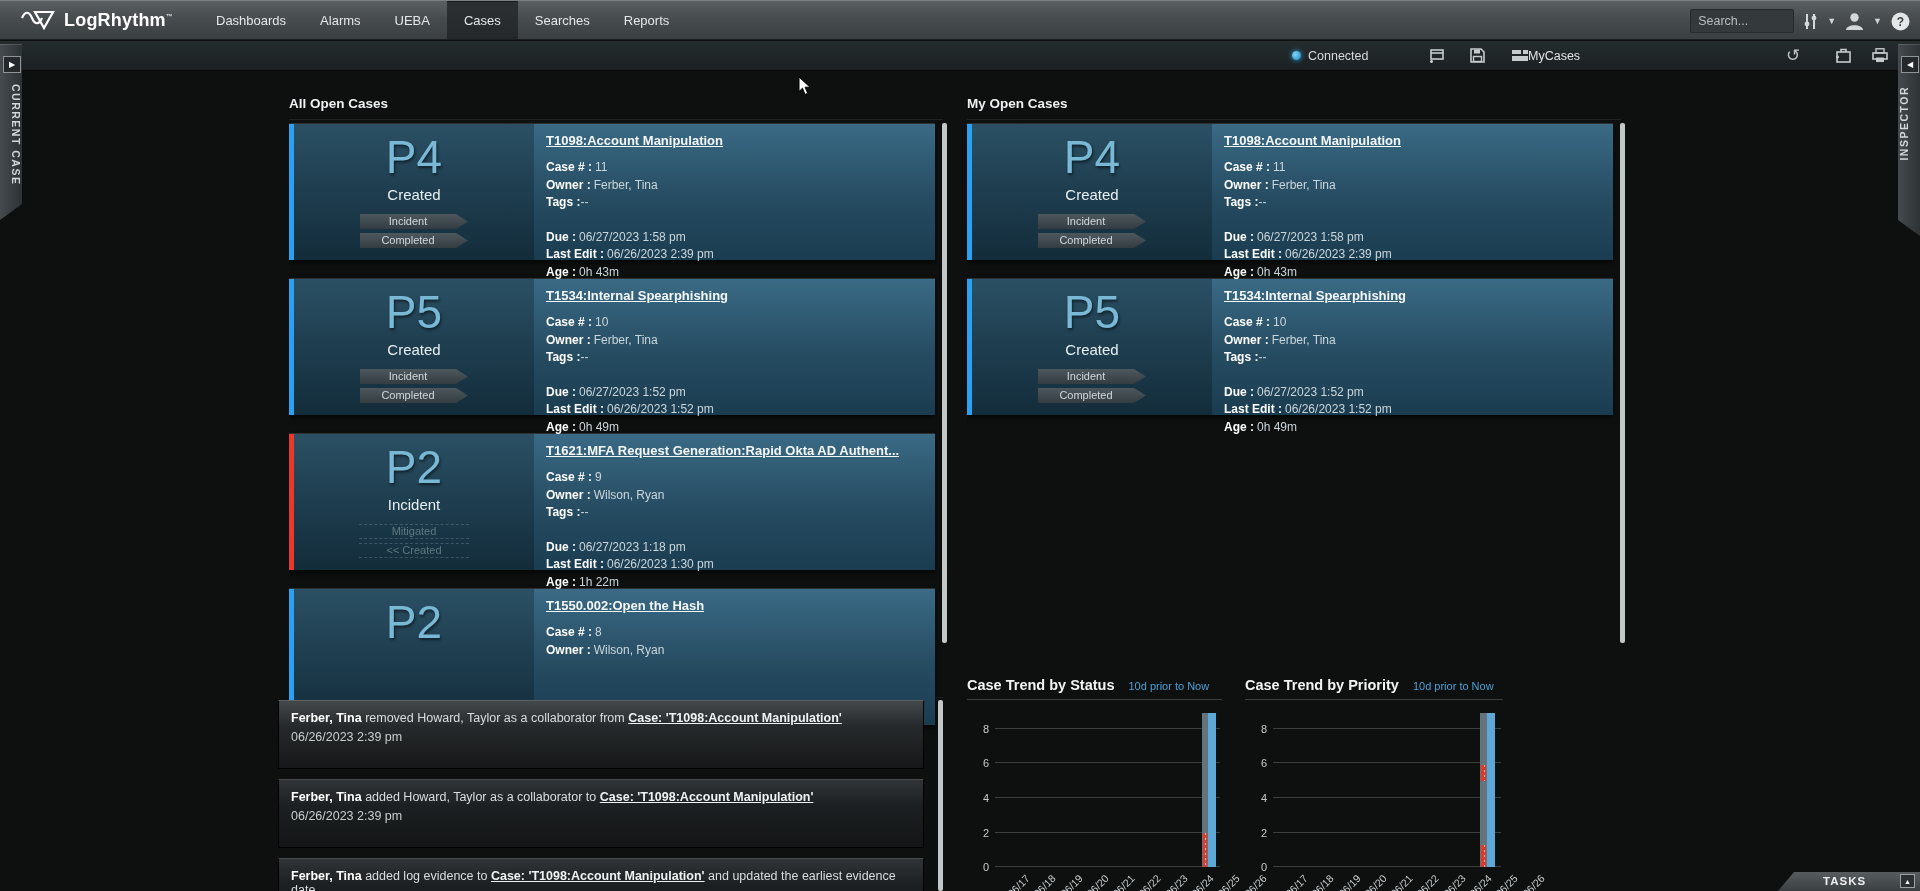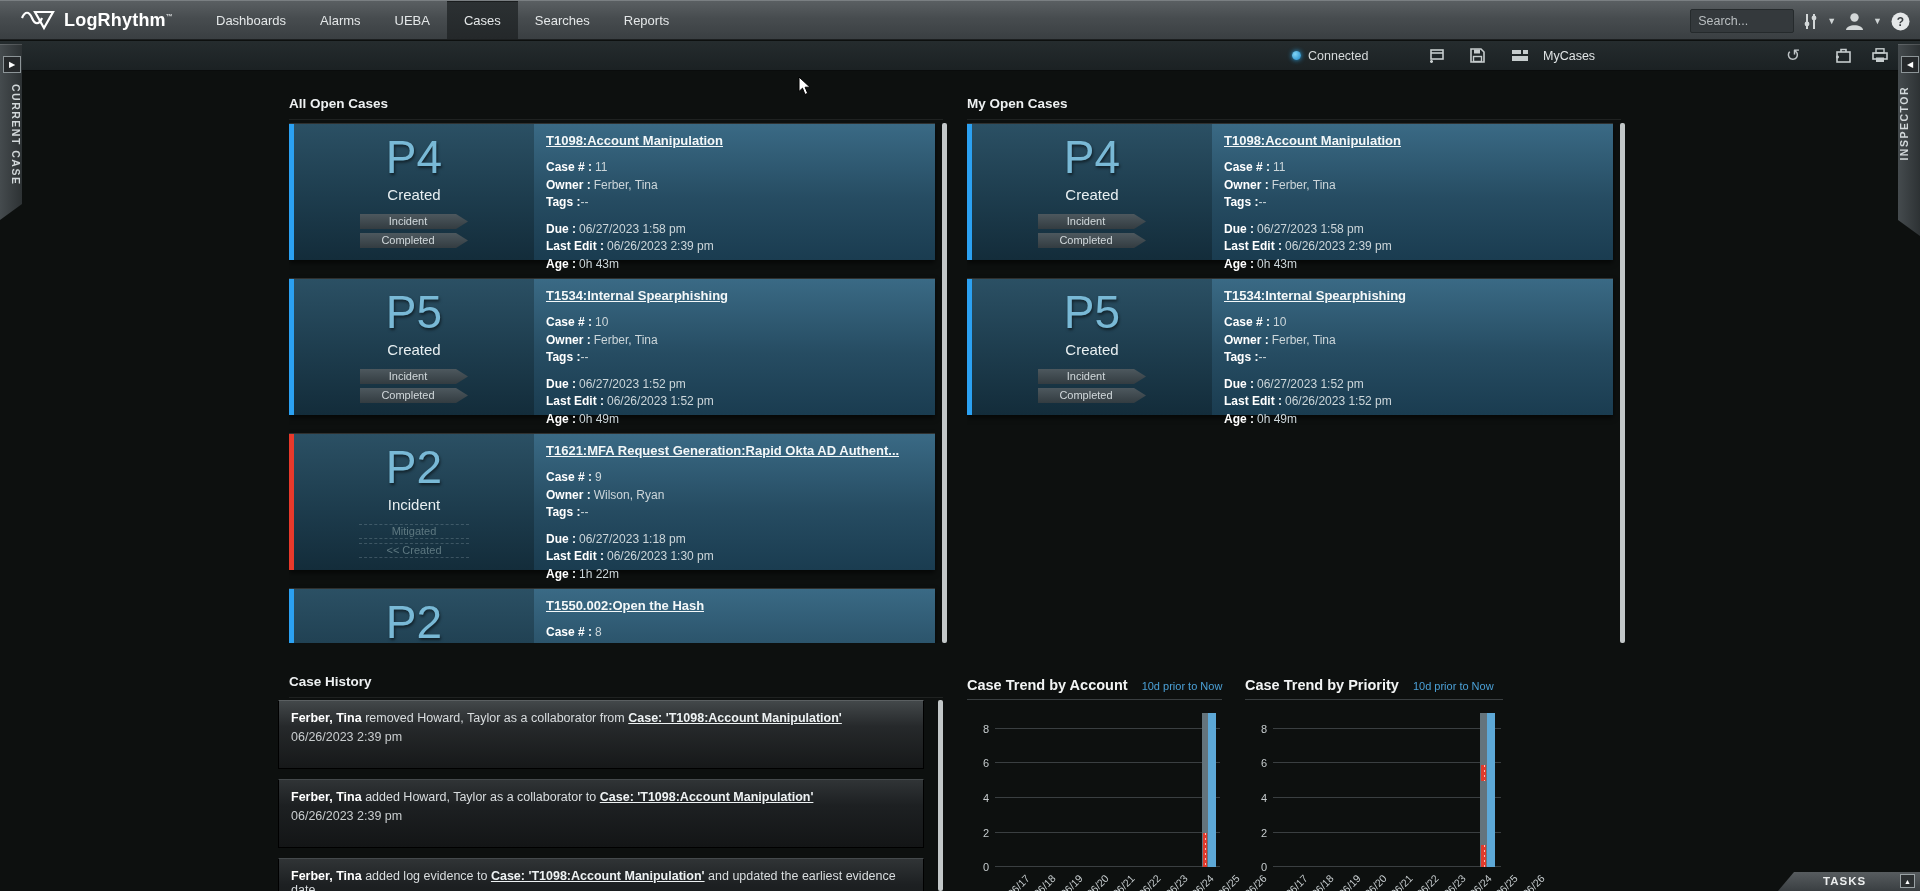--- a/index.html
+++ b/index.html
@@ -26,21 +26,21 @@
   .icon-btn{display:flex;align-items:center;cursor:pointer;}
   
   #subbar{position:absolute;left:0;top:41px;width:1920px;height:29px;
     background:linear-gradient(180deg,#252c2e 0%,#1b2123 100%);
     border-bottom:1px solid #0a0c0c;}
   .connected{position:absolute;left:1292px;top:0;height:29px;display:flex;align-items:center;gap:7px;}
   .conn-dot{width:9px;height:9px;border-radius:50%;
     background:radial-gradient(circle at 35% 35%,#7fd4f5,#1d86c6);box-shadow:0 0 5px #2aa7e8;}
   .conn-label{color:#d6dadb;font-size:12.5px;}
   .sub-icon{position:absolute;top:0;height:29px;display:flex;align-items:center;cursor:pointer;}
-  .mycases{position:absolute;left:1512px;top:0;height:29px;display:flex;align-items:center;gap:15px;cursor:pointer;}
+  .mycases{position:absolute;left:1512px;top:0;height:29px;display:flex;align-items:center;gap:0;cursor:pointer;}
   .mycases-label{color:#e0e4e5;font-size:12.5px;}
   .grid-icon{display:inline-block;position:relative;width:16px;height:11px;}
   .grid-icon i{position:absolute;background:#c6cccd;}
   .grid-icon .a{left:0;top:0;width:9px;height:4px;}
   .grid-icon .b{left:11px;top:0;width:5px;height:4px;}
   .grid-icon .c{left:0;top:6px;width:16px;height:5px;}
   .undo-glyph{color:#bfc5c7;font-size:17px;line-height:1;}
   
   .side-tab{position:absolute;width:22px;background:linear-gradient(90deg,#454b4e,#2d3234);
     box-shadow:inset 0 1px 0 rgba(255,255,255,.15);}
@@ -52,21 +52,21 @@
     border:1px solid #8d9598;color:#fff;font-size:8px;display:flex;align-items:center;
     justify-content:center;cursor:pointer;}
   .vtext{position:absolute;left:0;top:40px;width:22px;text-align:center;
     writing-mode:vertical-rl;color:#d2d8da;font-size:10.5px;font-weight:700;
     letter-spacing:1.5px;white-space:nowrap;}
   #tab-inspector .vtext{transform:rotate(180deg);top:42px;}
   
   .panel-header{position:absolute;height:24px;color:#eef1f2;font-size:13.5px;font-weight:700;
     border-bottom:1px solid rgba(255,255,255,.08);box-sizing:border-box;}
   
-  .cards-panel{position:absolute;top:123px;width:658px;height:520px;overflow:hidden;}
+  .cards-panel{position:absolute;top:123px;width:658px;height:644px;overflow:hidden;}
   #all-cases-panel{left:289px;}
   #my-cases-panel{left:967px;}
   .card{position:absolute;left:0;width:646px;height:137px;display:flex;
     box-shadow:0 3px 5px rgba(0,0,0,.6);border-top:1px solid rgba(255,255,255,.14);
     box-sizing:border-box;cursor:pointer;}
   .stripe{width:5px;height:100%;flex:none;}
   .pcol{width:240px;flex:none;position:relative;
     background:linear-gradient(180deg,#2b5064 0%,#1d3c4d 55%,#132c3a 100%);}
   .pletter{position:absolute;left:0;top:6px;width:100%;text-align:center;
     color:#79b9d6;font-size:46px;font-weight:300;text-shadow:1px 2px 3px rgba(0,0,0,.55);}
@@ -82,21 +82,21 @@
     border-top:1px dashed rgba(150,170,180,.3);border-bottom:1px dashed rgba(150,170,180,.3);
     width:110px;height:13px;line-height:13px;padding-right:0;}
   .dcol{flex:1;position:relative;box-sizing:border-box;padding:9px 10px 0 12px;
     background:linear-gradient(180deg,#3a6a85 0%,#264c62 55%,#1a3c50 100%);}
   .ctitle{display:inline-block;color:#f4f8f9;font-size:13px;font-weight:700;
     text-decoration:underline;margin-bottom:7px;cursor:pointer;white-space:nowrap;
     max-width:390px;overflow:hidden;}
   .drow{font-size:12px;line-height:17.5px;white-space:nowrap;}
   .drow .lbl{color:#fff;font-weight:700;}
   .drow .val{color:#ccd6da;margin-left:3px;}
-  .drow.gap{margin-top:9px;}
+  .drow.gap{margin-top:17px;}
   .vscroll{position:absolute;right:0;width:5px;border-radius:2px;background:#c2c7c8;}
   .cards-scroll{top:0;height:520px;}
   
   .history-entry{position:absolute;left:278px;width:646px;height:69px;box-sizing:border-box;
     border:1px solid #000;border-top:1px solid #454a4c;
     background:linear-gradient(180deg,#303436 0%,#1d2022 38%,#131516 100%);
     padding:10px 12px 0 12px;font-size:12.5px;color:#d9dddf;}
   .history-entry.hl{background:linear-gradient(180deg,#43484a 0%,#26292b 38%,#161819 100%);
     border-top:1px solid #5b6062;}
   .history-entry .actor{color:#fff;font-weight:700;}
@@ -392,21 +392,21 @@
       <span>added log evidence to</span>
       <a>Case: 'T1098:Account Manipulation'</a>
       <span>and updated the earliest evidence date</span>
     </div>
     <div class="date"></div>
   </div>
   <div class="vscroll" style="left:938px;top:700px;height:191px;"></div>
 
   <div class="chart" id="chart-status">
     <div class="chart-titlebar">
-      <span class="chart-title">Case Trend by Account</span><span class="chart-sub">10d prior to Now</span>
+      <span class="chart-title">Case Trend by Status</span><span class="chart-sub">10d prior to Now</span>
     </div>
     <div class="plot">
         <div class="ytick-row" style="bottom: 0%;">
           <span class="yt">0</span>
         </div>
         <div class="ytick-row" style="bottom: 21.978%;">
           <span class="yt">2</span>
         </div>
         <div class="ytick-row" style="bottom: 43.956%;">
           <span class="yt">4</span>

